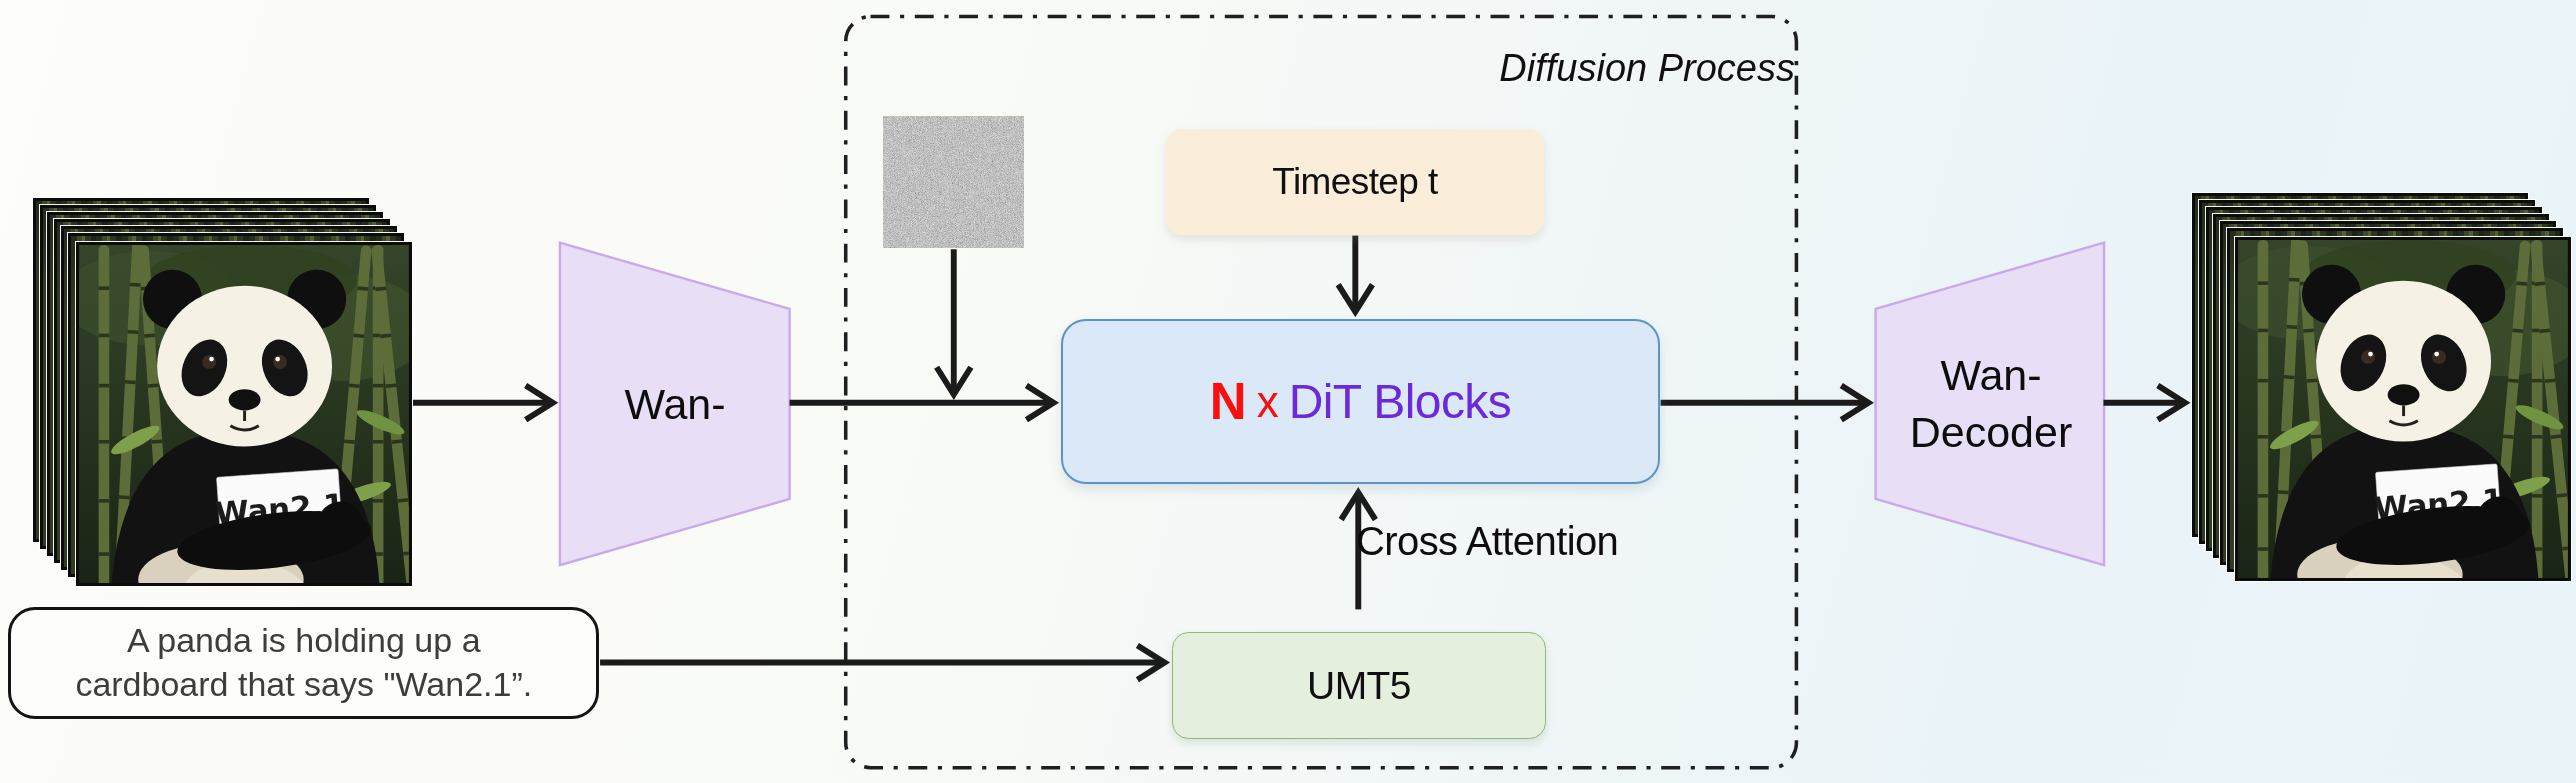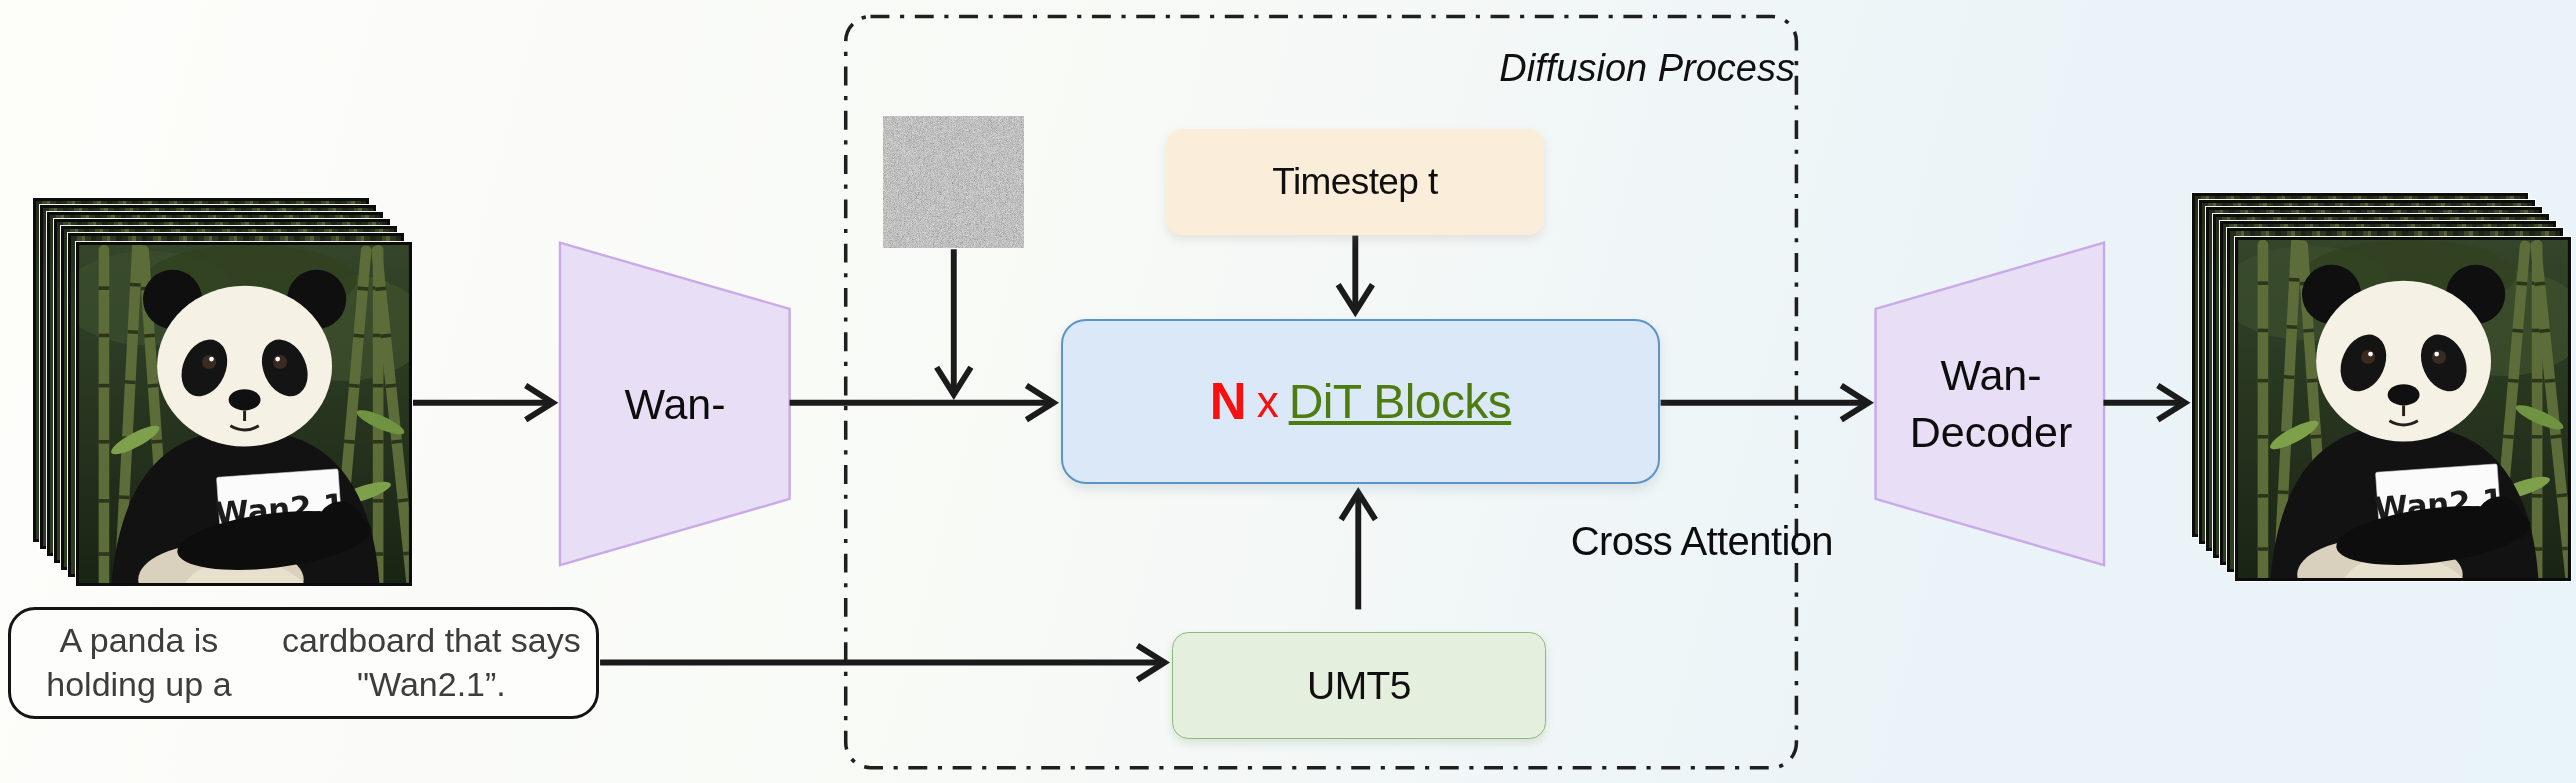--- a/index.html
+++ b/index.html
@@ -17,56 +17,56 @@
     background:
       linear-gradient(180deg,rgba(10,16,8,.35),rgba(0,0,0,0) 22%),
       repeating-linear-gradient(90deg,#2e3c24 0 5.9px,#55663a 5.9px 10.6px,#79894c 10.6px 14px,#3c4a2c 14px 20px,#243019 20px 25.4px);
   }
   .frame-front{background:#1d2718;}
   .frame-front svg{display:block;width:330px;height:338px;}
   
   .bubble{
     left:8.3px;top:607px;width:591px;height:112px;box-sizing:border-box;
     border:3px solid #141414;border-radius:27px;background:#fdfdfc;
-    display:flex;flex-direction:row;align-items:center;justify-content:center;
+    display:flex;flex-direction:column;align-items:center;justify-content:center;
     color:#3d3d3d;font-size:34px;line-height:1.28;text-align:center;
   }
   
   .node{display:flex;align-items:center;justify-content:center;box-sizing:border-box;color:#101010;}
   .timestep{
     left:1166px;top:129px;width:378px;height:106px;border-radius:16px;
     background:#faeeda;font-size:37px;letter-spacing:-0.6px;
     box-shadow:0 4.7px 9.4px rgba(150,140,120,.18);
   }
   .dit{
     left:1061px;top:319px;width:599px;height:165px;border-radius:25px;
     background:#dbe8f7;border:2.4px solid #5d94c8;font-size:48px;letter-spacing:-0.6px;
     box-shadow:0 5.9px 10.6px rgba(120,140,160,.20);
   }
   .dit .n{color:#fa0f0f;font-weight:700;font-size:51px;}
   .dit .x{color:#fa0f0f;font-weight:400;font-size:44px;padding:0 10.6px;}
-  .dit .rest{color:#4d7c0f;font-weight:500;text-decoration:underline;}
+  .dit .rest{color:#6d28d9;font-weight:500;}
   .umt5{
     left:1172px;top:608px;width:374px;height:107px;border-radius:16.5px;
     background:#e5efdd;border:1.8px solid #8db77e;font-size:39px;letter-spacing:-0.6px;
     box-shadow:0 4.7px 8.3px rgba(120,150,110,.20);
     margin-top:24px;
   }
   
   .vae-label{
     display:flex;flex-direction:column;align-items:center;justify-content:center;
     width:230px;height:322px;top:243px;color:#0d0d0d;font-size:43px;line-height:1.32;text-align:center;
   }
   
   .title{
     left:1358px;top:31px;width:437px;text-align:right;
     font-size:38px;font-style:italic;color:#101010;letter-spacing:0px;margin-top:16px;
   }
   .cross{
-    left:1420px;top:519px;width:413px;text-align:right;
+    left:1356px;top:519px;width:413px;text-align:left;
     font-size:40px;color:#0d0d0d;letter-spacing:-0.6px;
   }
   .noise{left:883px;top:116px;width:141px;height:132px;}
 </style>
 </head>
 <body>
 
 <div id="canvas">
 
   <svg width="0" height="0" style="position:absolute" aria-hidden="true">

